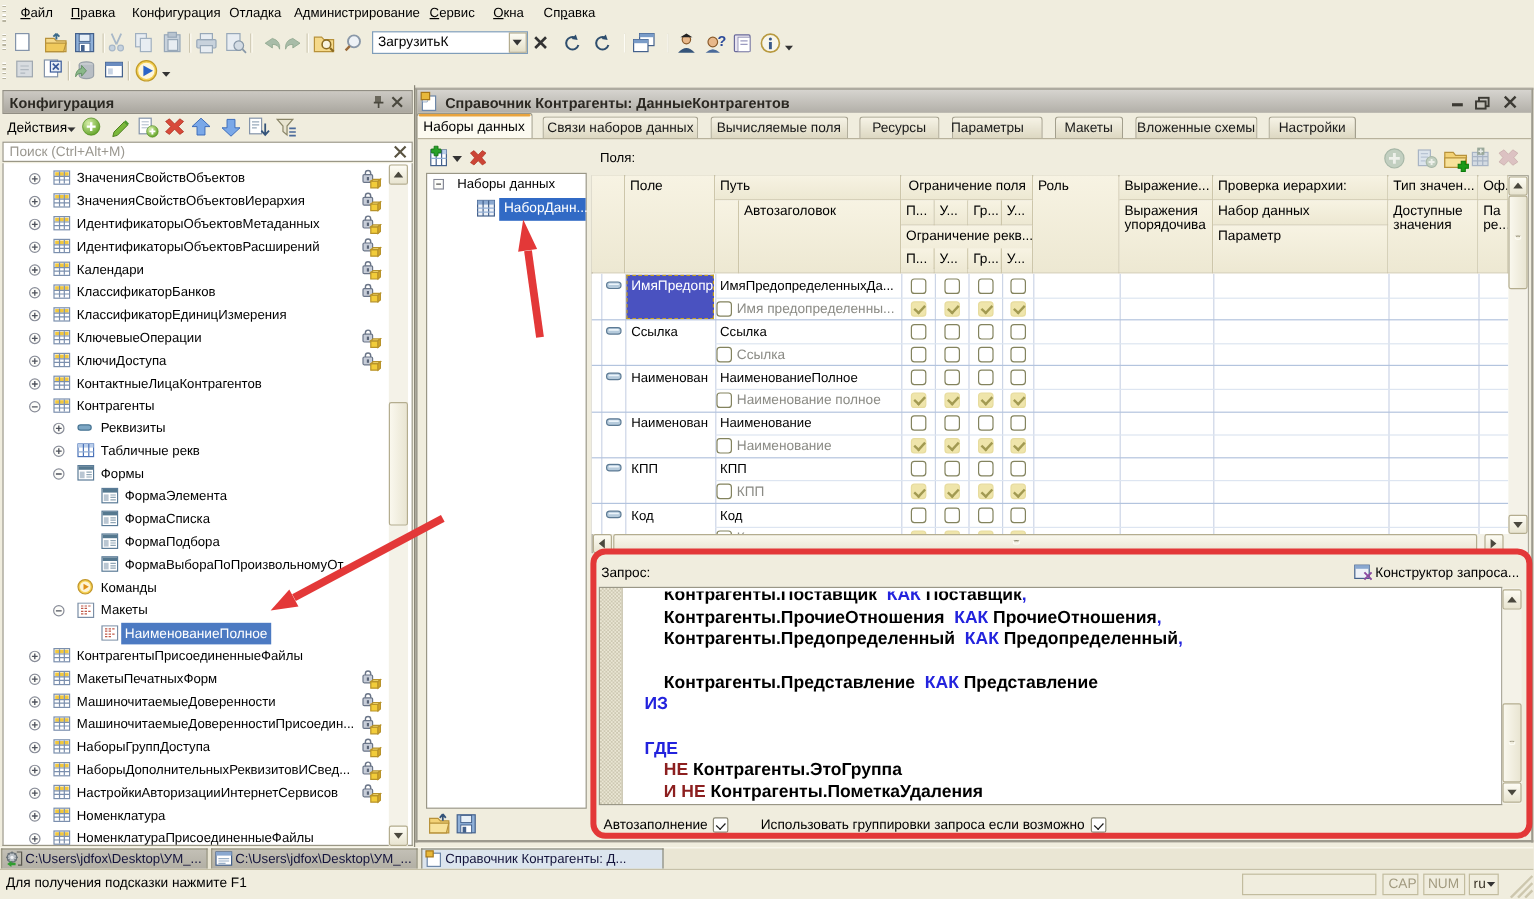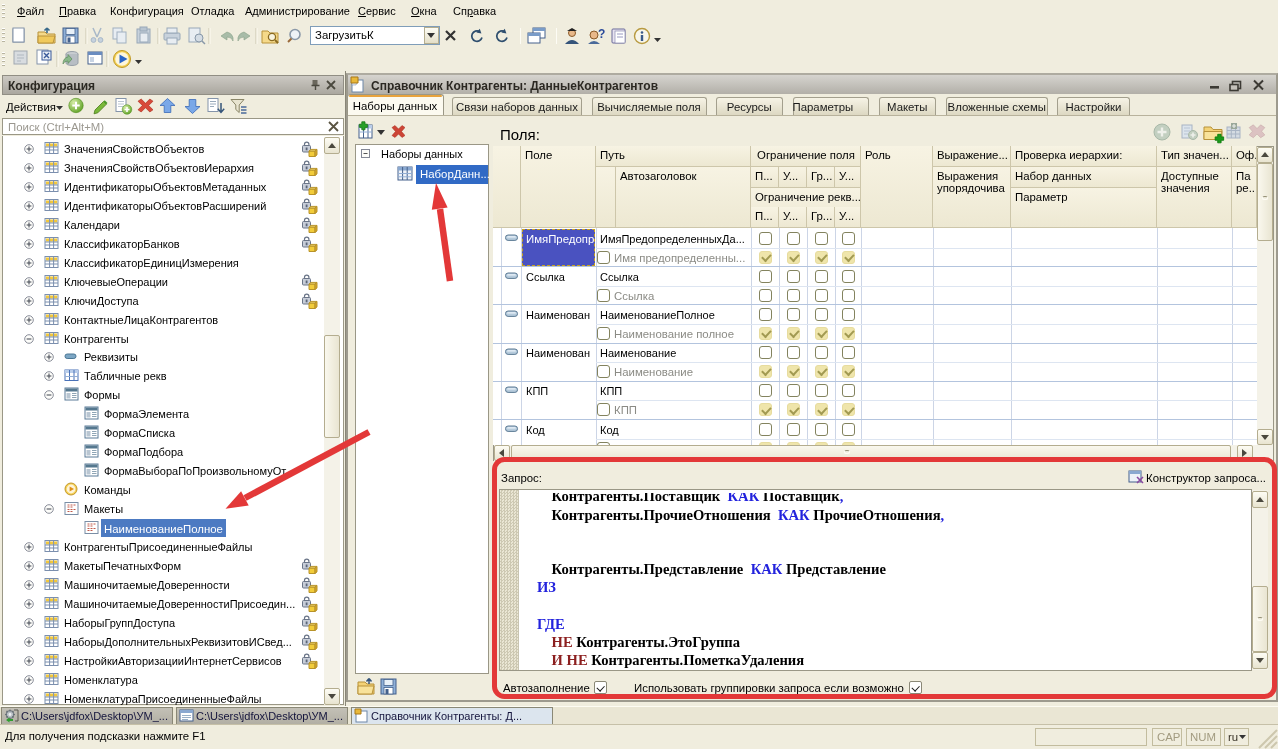--- a/index.html
+++ b/index.html
@@ -13,21 +13,21 @@
 .sbthumbh{position:absolute;background:linear-gradient(#faf8ee,#e9e5d2);border:1px solid #b4ad8f;border-radius:2px}
 .cb{position:absolute;width:13px;height:13px;background:#fff;border:1px solid #83835e;border-radius:3px}
 .cbc{background:#efe5ab;border-color:#e7dc9e}
 .cbc::after{content:"";position:absolute;left:2.2px;top:2.2px;width:6.5px;height:4px;border-left:2.2px solid #a29a52;border-bottom:2.2px solid #a29a52;transform:rotate(-47deg)}
 .cbk::after{content:"";position:absolute;left:2px;top:2.5px;width:6px;height:3.5px;border-left:1.7px solid #1a1a1a;border-bottom:1.7px solid #1a1a1a;transform:rotate(-47deg)}
 .hdr{position:absolute;background:linear-gradient(#f7f3e3,#ede8d2);border-right:1px solid #cdc6aa;border-bottom:1px solid #cdc6aa;overflow:hidden}
 .hdr span{position:absolute;left:4px;top:3px;white-space:nowrap;font-size:11.4px;color:#000}
 .vline{position:absolute;width:1px;background:#ccd5e6}
 .hline{position:absolute;height:1px;background:#b3c4de}
 .hline2{position:absolute;height:1px;background:#dde5f1}
-.code{position:absolute;font-family:Liberation Serif, serif;font-size:14.6px;font-weight:bold;white-space:pre;color:#000}
+.code{position:absolute;font-family:Liberation Sans, sans-serif;font-size:14.6px;font-weight:bold;white-space:pre;color:#000}
 .b{color:#2323dd}
 .r{color:#8c1f1f}
 .tl{position:absolute;white-space:nowrap;font-size:11px;color:#000}
 </style></head><body>
 
 <div class="a" style="left:0;top:0;width:1278px;height:24px;background:#f0edde"></div>
 <div class="grip" style="left:2px;top:4px;height:16px"></div>
 <div class="a" style="left:17px;top:5px;font-size:11px;color:#000"><u>Ф</u>айл</div>
 <div class="a" style="left:59px;top:5px;font-size:11px;color:#000"><u>П</u>равка</div>
 <div class="a" style="left:110px;top:5px;font-size:11px;color:#000">Конфигурация</div>
@@ -777,21 +777,21 @@
 <svg class="a" style="left:355px;top:121px" width="50" height="21">
     <rect x="4" y="4" width="13" height="13" fill="#fff" stroke="#44618c"></rect>
     <rect x="4" y="4" width="13" height="3.5" fill="#b9cdea"></rect>
     <line x1="8.5" y1="4" x2="8.5" y2="17" stroke="#44618c"></line>
     <line x1="13" y1="4" x2="13" y2="17" stroke="#44618c"></line>
     <line x1="4" y1="11" x2="17" y2="11" stroke="#92aed4"></line>
     <path d="M7 1 h4 v3 h3 v4 h-3 v3 h-4 v-3 h-3 v-4 h3 z" fill="#28a028" stroke="#187818" transform="scale(.8) translate(1.5,0)"></path>
     <path d="M22 9 h8 l-4 5 z" fill="#333"></path>
     <path d="M37 6.5 l3 -2 3.5 3.5 3.5 -3.5 3 2 -3.5 4 3.5 4 -3 2 -3.5 -3.5 -3.5 3.5 -3 -2 3.5 -4 z" fill="#cc4536" stroke="#a82a1a" stroke-width=".5"></path>
   </svg>
-<div class="a" style="left:500px;top:126px;font-size:15px;color:#000">Поля:</div>
+<div class="a" style="left:500px;top:126px;font-size:11px;color:#000">Поля:</div>
 <svg class="a" style="left:1148px;top:122px" width="125" height="22">
     <circle cx="14" cy="10" r="8" fill="#c2cfc0" stroke="#a8b8a8"></circle>
     <path d="M14 5.5 v9 M9.5 10 h9" stroke="#eef0ea" stroke-width="2.4"></path>
     <rect x="34" y="3" width="10" height="13" fill="#dce4ec" stroke="#a8b4c4"></rect>
     <path d="M36 6 h6 M36 9 h6 M36 12 h4" stroke="#b8c4d4"></path>
     <circle cx="45" cy="13" r="4.5" fill="#c2cfc0" stroke="#a8b8a8"></circle>
     <path d="M45 10.5 v5 M42.5 13 h5" stroke="#eef0ea" stroke-width="1.6"></path>
     <path d="M56 5 h7 l2 2.5 h9 v10 h-18 z" fill="#f3d276" stroke="#b8923a"></path>
     <path d="M56 9.5 h18 l-2.5 8 h-15.5 z" fill="#f8e29a" stroke="#b8923a"></path>
     <path d="M70 12 h4 v3 h3 v4 h-3 v3 h-4 v-3 h-3 v-4 h3 z" fill="#1a9a1a" stroke="#0a7a0a" transform="scale(.85) translate(12,2.5)"></path>
@@ -1050,20 +1050,21 @@
     <rect x="1" y="2" width="12" height="11" fill="#eef2f8" stroke="#44618c"></rect>
     <rect x="1" y="2" width="12" height="3" fill="#8aa8d0"></rect>
     <path d="M9 8 l6 6 m-6 0 l6 -6" stroke="#8a4aa0" stroke-width="1.6"></path>
   </svg>
 <div class="a" style="left:1146px;top:472px;font-size:11.4px;color:#000">Конструктор запроса...</div>
 <div class="a" style="left:499px;top:489px;width:753px;height:182px;background:#fff;border:1px solid #9a9786"></div>
 <div class="a" style="left:500px;top:490px;width:19px;height:180px;background:#eae6d4;background-image:conic-gradient(#cdc8b2 25%,transparent 0 50%,#cdc8b2 0 75%,transparent 0);background-size:3px 3px;border-right:1px solid #c8c4b0"></div>
 <div class="a" style="left:500px;top:492.5px;width:751px;height:177px;overflow:hidden">
 <div class="code" style="left:37px;top:-4.2px">    Контрагенты.Поставщик  <span class="b">КАК</span> Поставщик<span class="b">,</span></div>
 <div class="code" style="left:37px;top:14.0px">    Контрагенты.ПрочиеОтношения  <span class="b">КАК</span> ПрочиеОтношения<span class="b">,</span></div>
+<div class="code" style="left:37px;top:32.2px">    Контрагенты.Предопределенный  <span class="b">КАК</span> Предопределенный<span class="b">,</span></div>
 <div class="code" style="left:37px;top:68.6px">    Контрагенты.Представление  <span class="b">КАК</span> Представление</div>
 <div class="code" style="left:37px;top:86.8px"><span class="b">ИЗ</span></div>
 <div class="code" style="left:37px;top:123.2px"><span class="b">ГДЕ</span></div>
 <div class="code" style="left:37px;top:141.4px">    <span class="r">НЕ</span> Контрагенты.ЭтоГруппа</div>
 <div class="code" style="left:37px;top:159.6px">    <span class="r">И НЕ</span> Контрагенты.ПометкаУдаления</div>
 </div>
 <div class="sbtrack" style="left:1252px;top:490px;width:16px;height:180px"></div>
 <div class="sbbtn" style="left:1252px;top:491px;width:16px;height:17px"></div>
 <svg class="a" style="left:1256px;top:497px" width="9" height="6">
     <path d="M4 0 l4 5 h-8 z" fill="#4a483e"></path>

